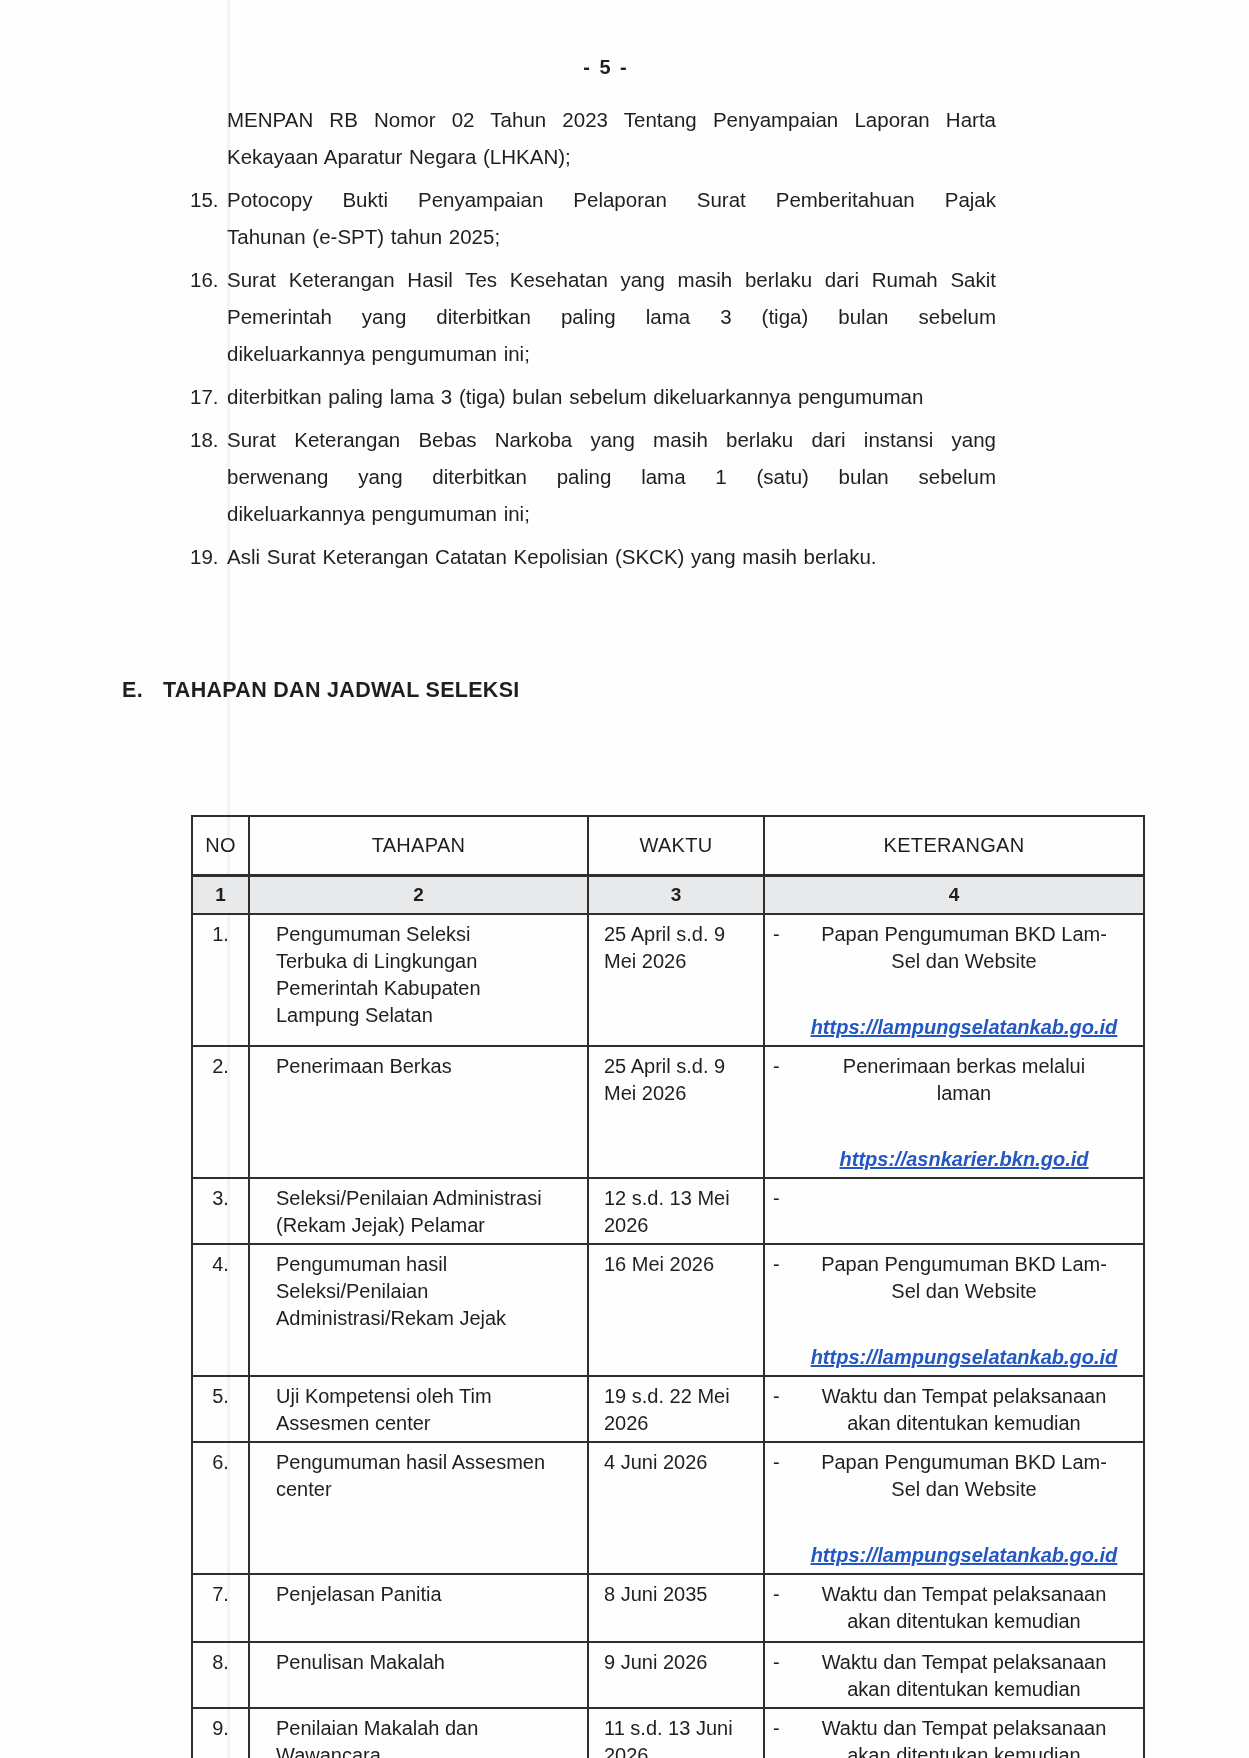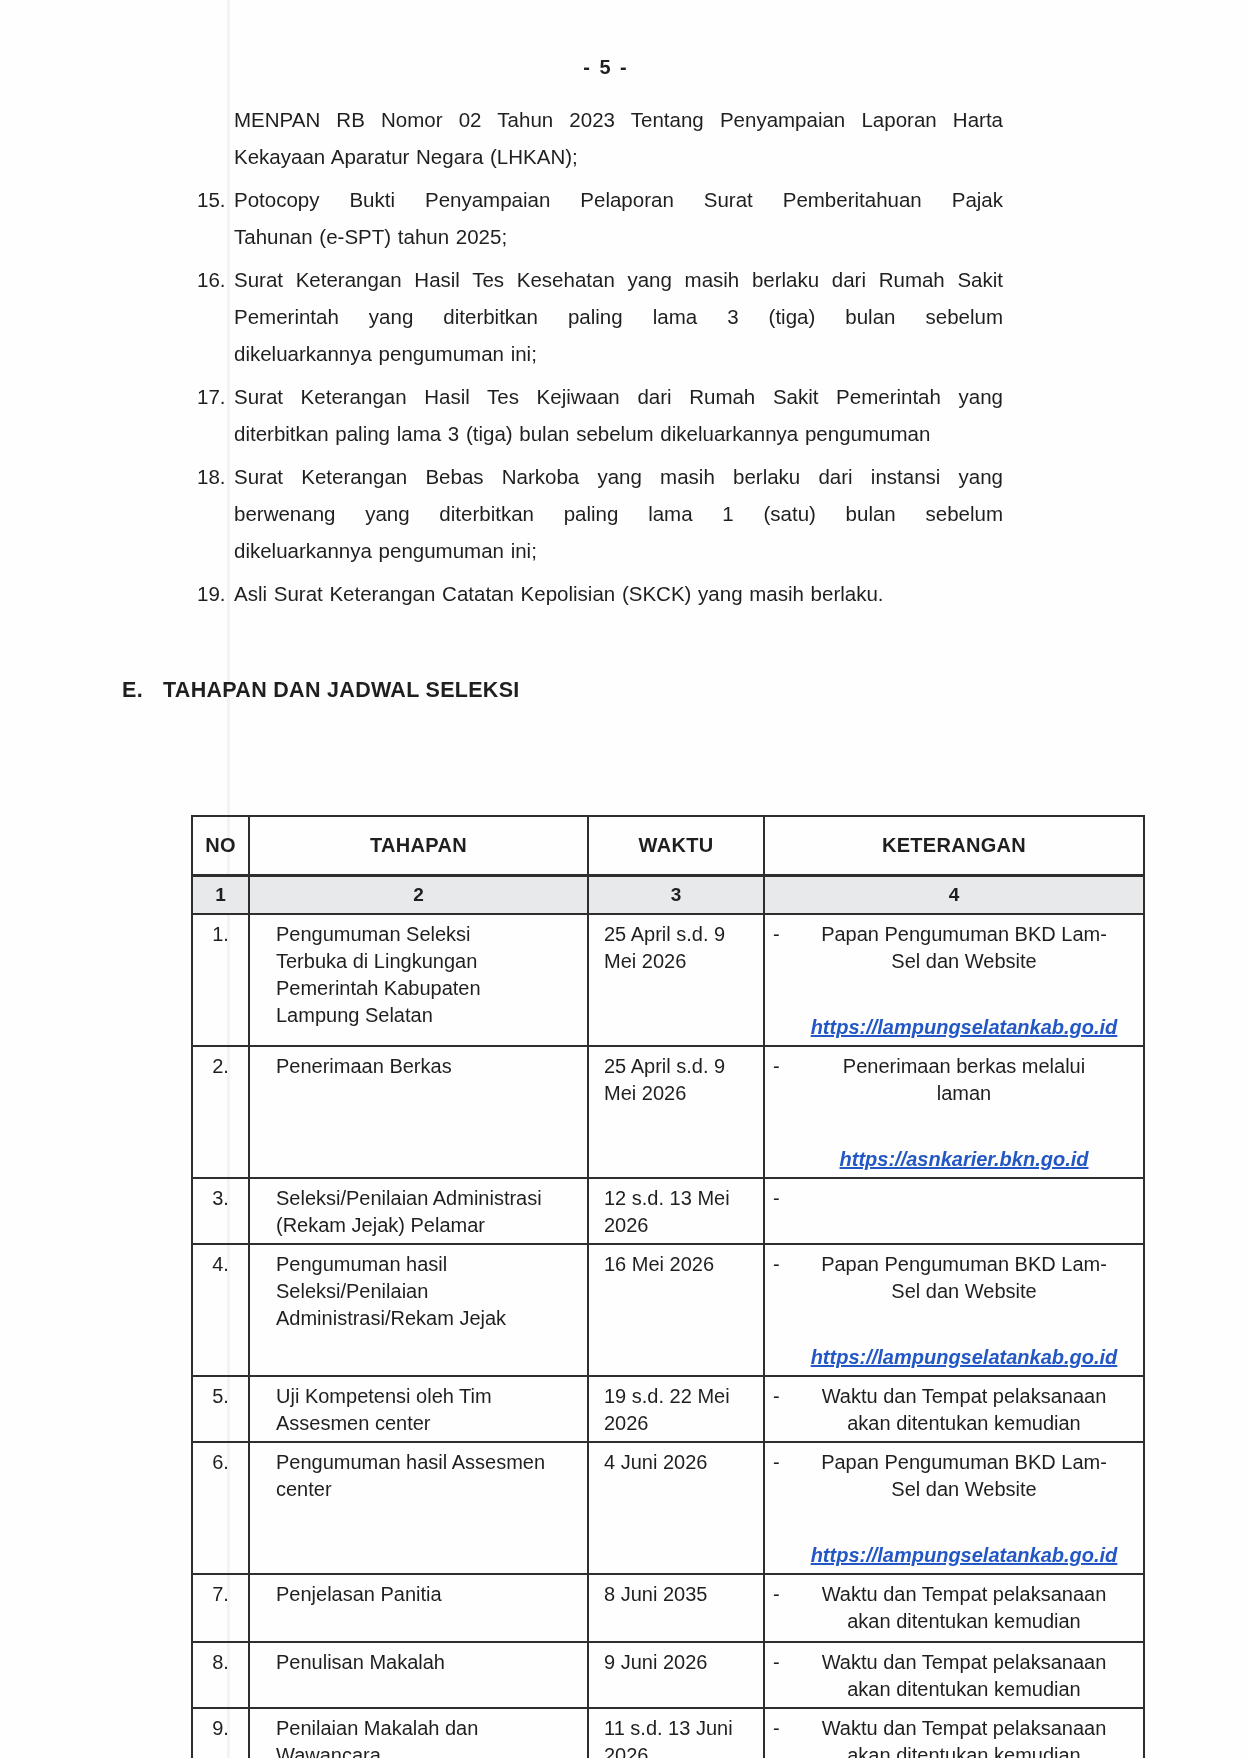--- a/index.html
+++ b/index.html
@@ -14,21 +14,21 @@
   .page { position:absolute; inset:0; background:#fefefe; }
   .fold-line {
     position:absolute; left:227px; top:0; width:3px; height:100%;
     background:rgba(110,110,110,0.08);
   }
   .page-number {
     position:absolute; top:56px; left:203px; width:806px;
     text-align:center; font-size:20px; font-weight:bold; letter-spacing:2px;
   }
   .list-block {
-    position:absolute; left:197px; top:101px; width:806px;
+    position:absolute; left:190px; top:101px; width:806px;
     font-size:20.5px;
   }
   .doc-item { position:relative; padding-left:37px; margin-bottom:6px; }
   .doc-item .num { position:absolute; left:0; top:0; line-height:37px; }
   .item-line {
     line-height:37px;
     text-align:justify;
     text-align-last:justify;
     word-spacing:1px;
   }
@@ -44,21 +44,21 @@
     border-collapse:collapse; table-layout:fixed;
     font-size:20px; color:var(--text, #1f1f1f);
   }
   table.sched td, table.sched th {
     border:2px solid var(--table_border, #2e2e2e);
     vertical-align:top;
     overflow:hidden;
   }
   tr.head-row th {
     height:55px; vertical-align:middle; text-align:center;
-    font-weight:bold; font-size:20px; letter-spacing:0.3px;
+    font-weight:normal; font-size:20px; letter-spacing:0.3px;
   }
   tr.colnum-row td {
     height:34px; vertical-align:middle; text-align:center;
     font-weight:bold; font-size:19px;
     background:var(--band_gray, #e7e9eb);
     border-top-width:3px;
   }
   td.no-cell { text-align:center; padding-top:6px; line-height:27px; }
   td.tah-cell { padding:6px 8px 4px 26px; }
   td.wak-cell { padding:6px 6px 4px 15px; }
@@ -97,21 +97,20 @@
 
     <div class="doc-item">
       <span class="num">16.</span>
       <div class="item-line">Surat Keterangan Hasil Tes Kesehatan yang masih berlaku dari Rumah Sakit</div>
       <div class="item-line">Pemerintah yang diterbitkan paling lama 3 (tiga) bulan sebelum</div>
       <div class="item-line">dikeluarkannya pengumuman ini;</div>
     </div>
 
     <div class="doc-item">
       <span class="num">17.</span>
-      <div class="item-line">Surat Keterangan Hasil Tes Kejiwaan dari Rumah Sakit Pemerintah yang</div>
       <div class="item-line">diterbitkan paling lama 3 (tiga) bulan sebelum dikeluarkannya pengumuman</div>
     </div>
 
     <div class="doc-item">
       <span class="num">18.</span>
       <div class="item-line">Surat Keterangan Bebas Narkoba yang masih berlaku dari instansi yang</div>
       <div class="item-line">berwenang yang diterbitkan paling lama 1 (satu) bulan sebelum</div>
       <div class="item-line">dikeluarkannya pengumuman ini;</div>
     </div>
 

